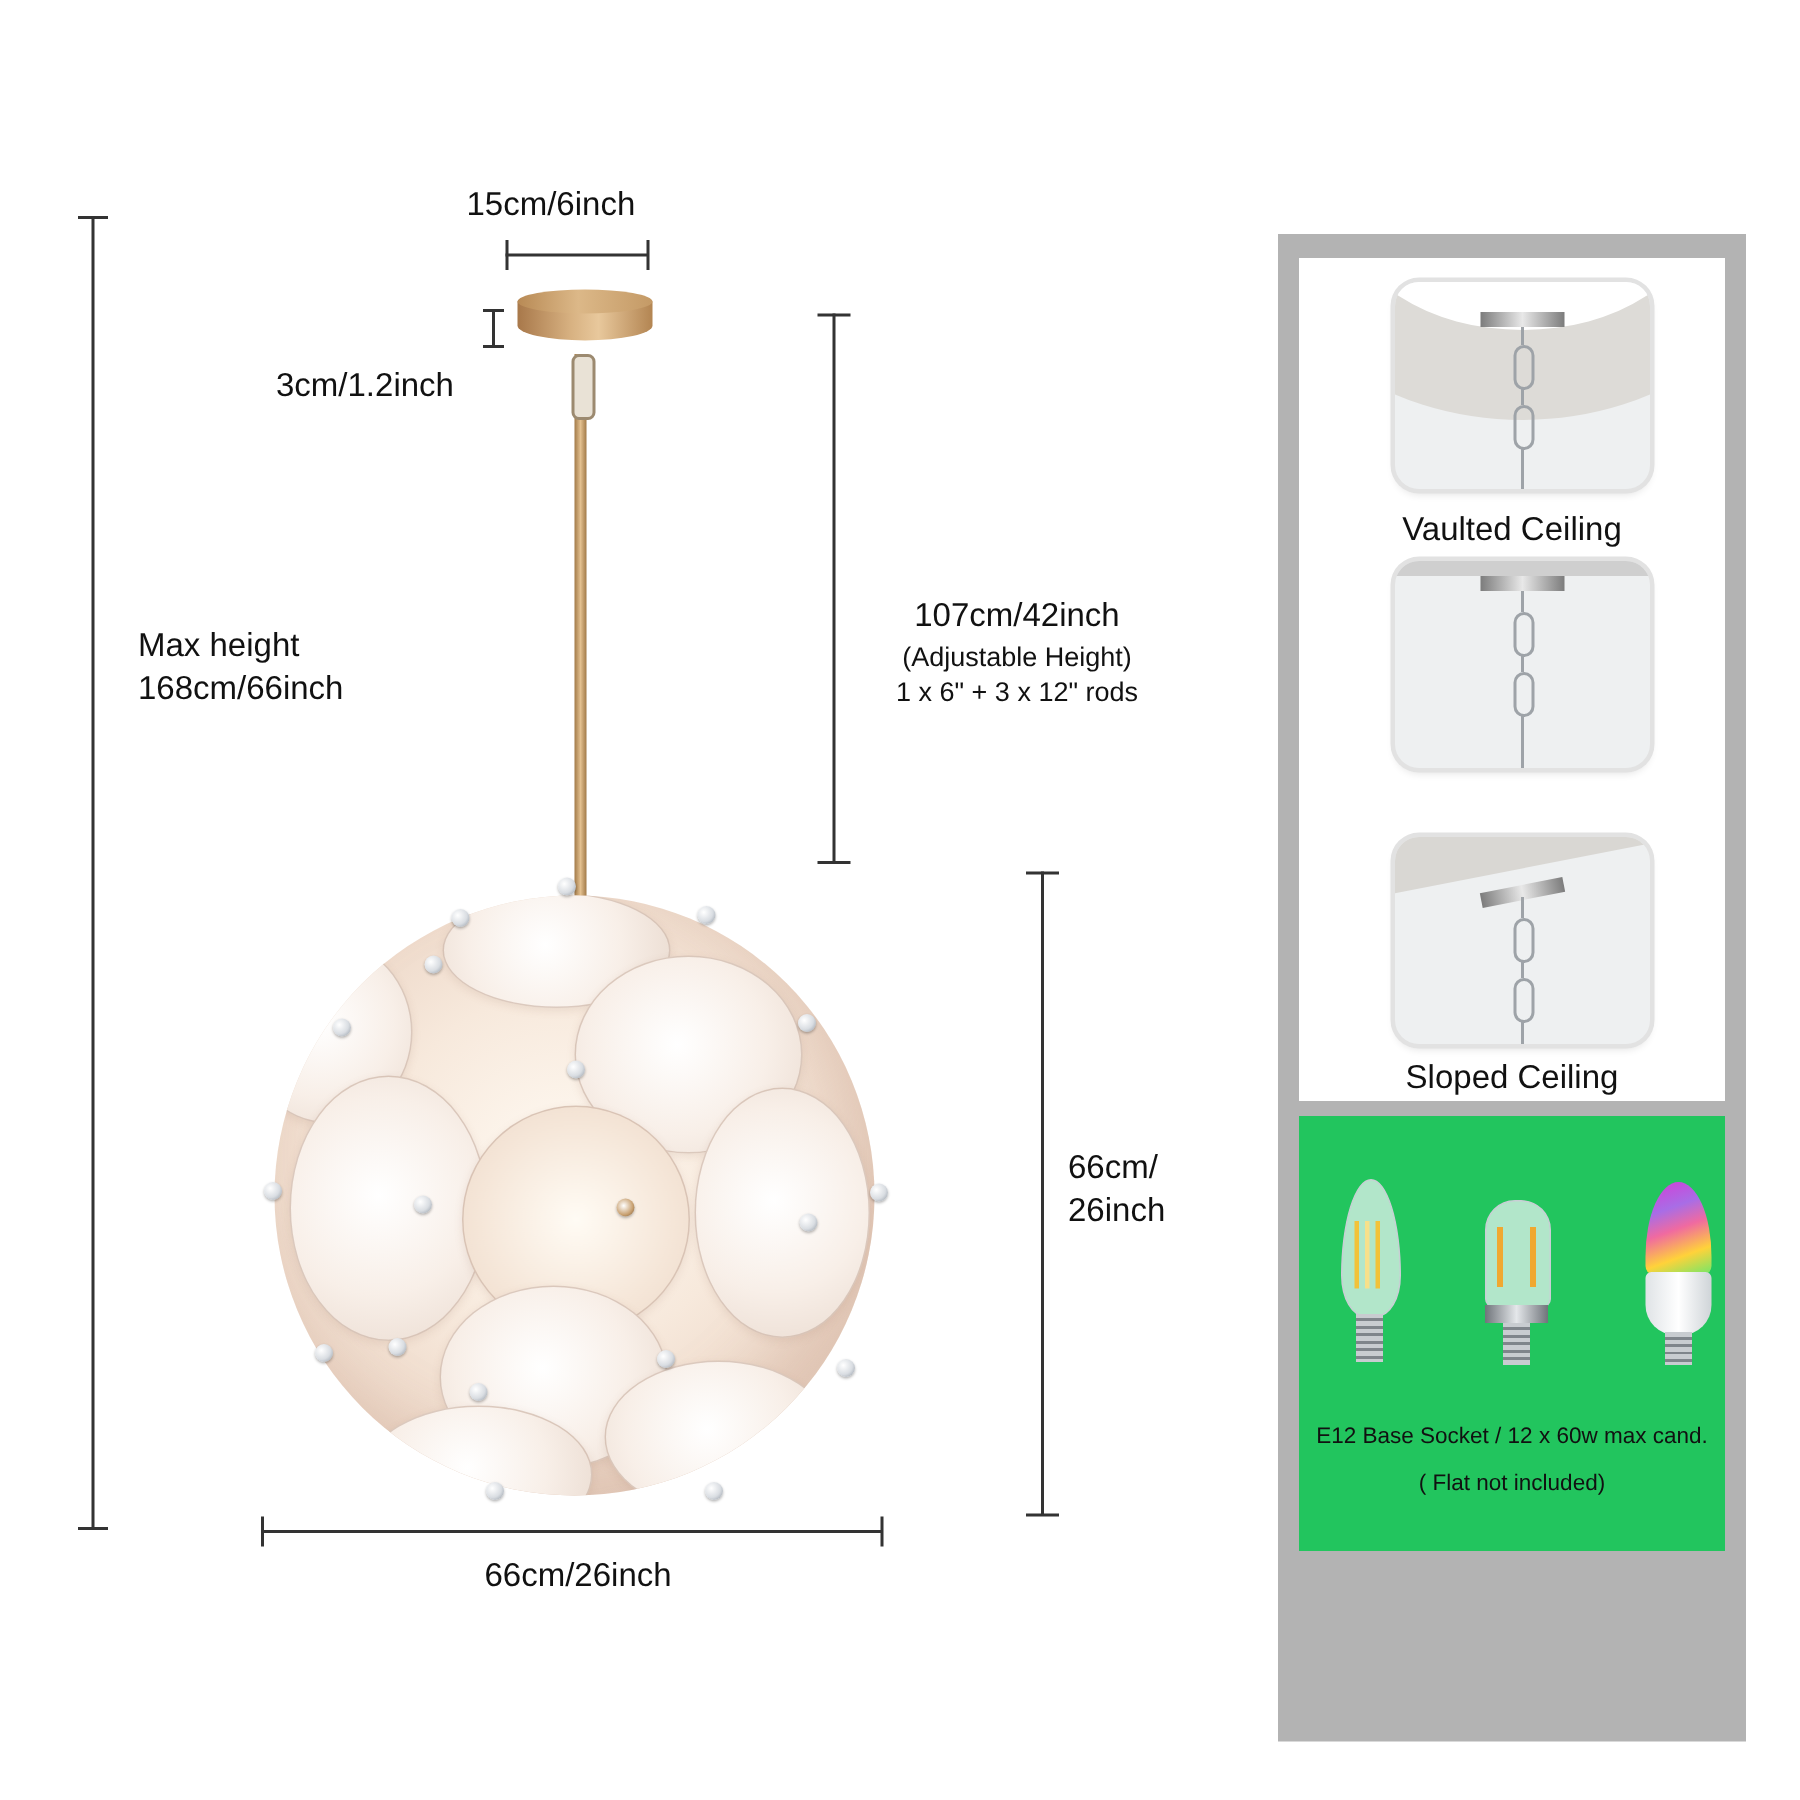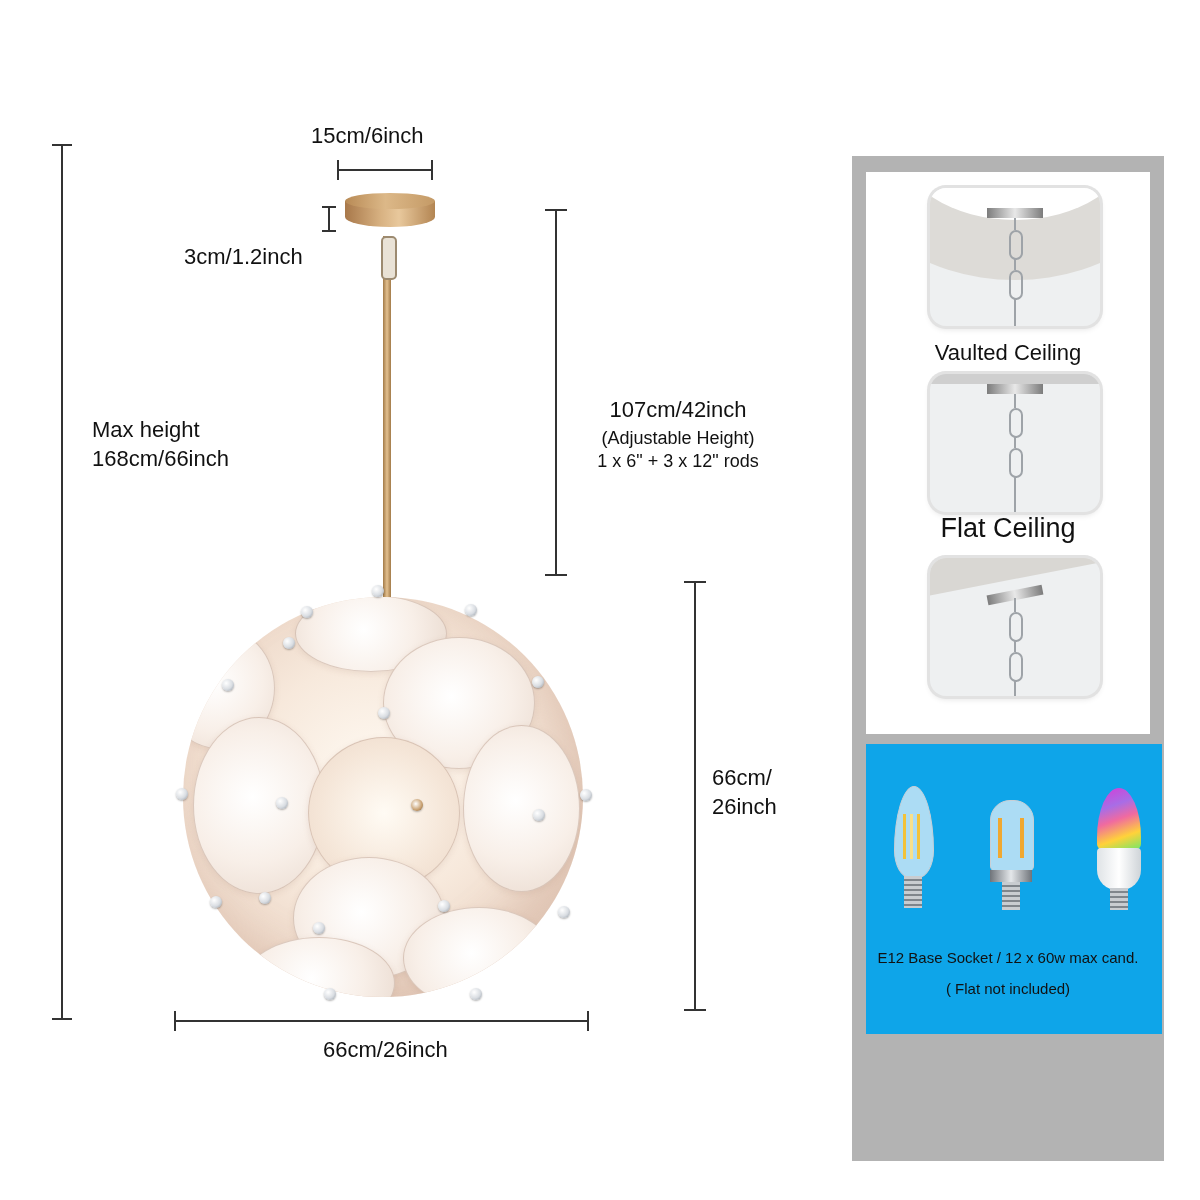--- a/index.html
+++ b/index.html
@@ -32,21 +32,21 @@
             background: radial-gradient(circle at 45% 45%, #ffffff 0%, #f8efe8 55%, #eadbd0 100%);
             border: 1px solid rgba(200,175,160,0.6);
             box-shadow: 0 2px 6px rgba(160,120,100,0.15); }
     .bead { position: absolute; width: 12px; height: 12px; border-radius: 50%;
             background: radial-gradient(circle at 35% 35%, #ffffff 0%, #d9dde2 55%, #8f97a1 100%);
             box-shadow: 0 1px 2px rgba(0,0,0,0.3); }
 
     
     .panel { position: absolute; left: 852px; top: 156px; width: 312px; height: 1005px; background: #b3b3b3; }
     .panel-inner-top { position: absolute; left: 14px; top: 16px; width: 284px; height: 562px; background: #fff; }
-    .panel-inner-bottom { position: absolute; left: 14px; top: 588px; width: 284px; height: 290px; background: #0ea5e9; padding-left: 12px; }
+    .panel-inner-bottom { position: absolute; left: 14px; top: 588px; width: 284px; height: 290px; background: #22c55e; }
     .mount-card { position: absolute; left: 64px; width: 170px; height: 138px; border-radius: 16px;
                   background: #eef0f1; box-shadow: 0 0 0 3px #e2e2e2, 0 3px 6px rgba(0,0,0,0.12);
                   overflow: hidden; }
     .ceiling-vaulted { position: absolute; left: -30px; top: -118px; width: 230px; height: 150px; border-radius: 50%;
                        background: #fff; box-shadow: 0 0 0 60px #dddbd7; }
     .ceiling-flat { position: absolute; left: 0; top: 0; width: 100%; height: 10px; background: #cfcfcf; }
     .ceiling-sloped { position: absolute; left: -20px; top: -30px; width: 220px; height: 70px; background: #d9d7d3;
                       transform: rotate(-11deg); transform-origin: left top; }
     .mount-plate { position: absolute; width: 56px; height: 10px; left: 57px;
                    background: linear-gradient(90deg, #7c7c7c, #e8e8e8 50%, #7c7c7c); }
@@ -172,31 +172,31 @@
 
     <div class="mount-card" style="top:202px;">
       <div class="ceiling-flat"></div>
       <div class="mount-plate" style="top:10px;"></div>
       <div class="chain-wire" style="top:20px; height:14px;"></div>
       <div class="chain-link" style="top:34px;"></div>
       <div class="chain-wire" style="top:62px; height:12px;"></div>
       <div class="chain-link" style="top:74px;"></div>
       <div class="chain-wire" style="top:102px; height:40px;"></div>
     </div>
-    <div class="mount-label" style="top:341px; font-size:27px;">Flat Ceiling</div>
 
     <div class="mount-card" style="top:386px;">
       <div class="ceiling-sloped"></div>
       <div class="mount-plate" style="top:32px; transform: rotate(-11deg);"></div>
       <div class="chain-wire" style="top:40px; height:14px;"></div>
       <div class="chain-link" style="top:54px;"></div>
       <div class="chain-wire" style="top:82px; height:12px;"></div>
       <div class="chain-link" style="top:94px;"></div>
       <div class="chain-wire" style="top:122px; height:20px;"></div>
     </div>
+    <div class="mount-label" style="top:533px; font-size:22px;">Sloped Ceiling</div>
   </div>
 
   <div class="panel-inner-bottom">
 
     <div class="bulb" style="left:22px; top:42px; width:50px; height:125px;">
       <div class="bulb-glass" style="left:6px; top:0; width:38px; height:90px; border-radius: 50% 50% 40% 40% / 70% 70% 30% 30%;"></div>
       <div class="filament" style="left:15px; top:28px; height:45px;"></div>
       <div class="filament" style="left:22px; top:28px; height:45px; background:#f7e08a;"></div>
       <div class="filament" style="left:29px; top:28px; height:45px;"></div>
       <div class="base" style="left:16px; top:90px; width:18px; height:32px;"></div>

